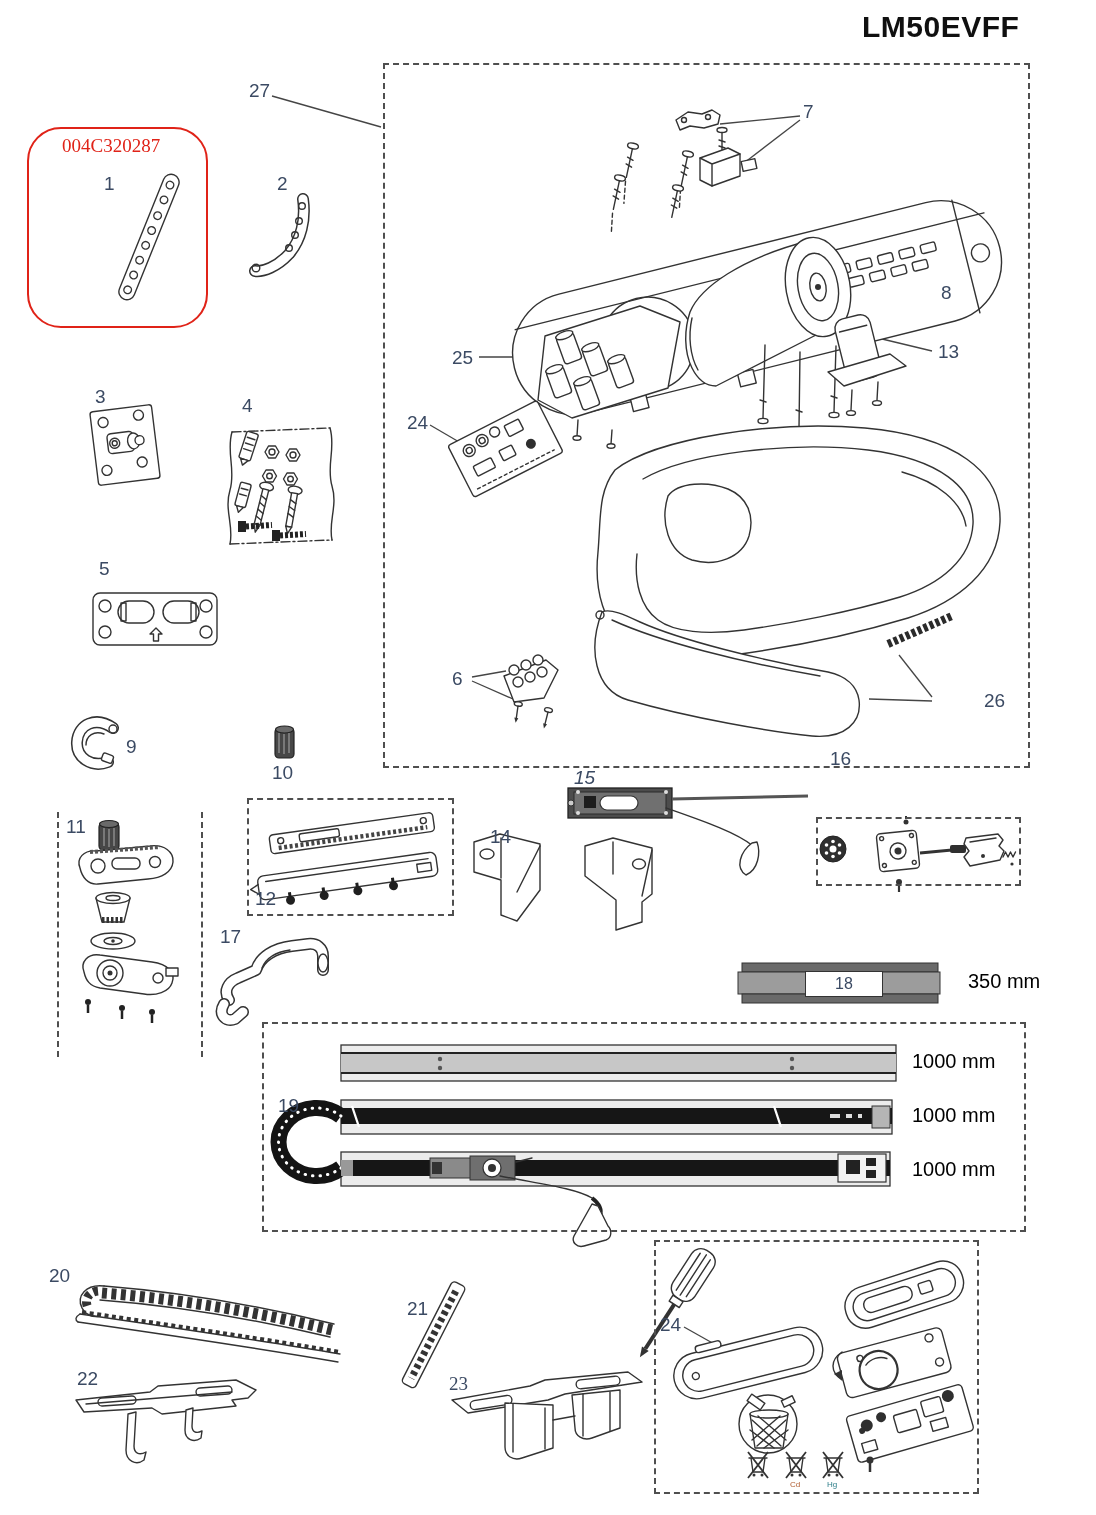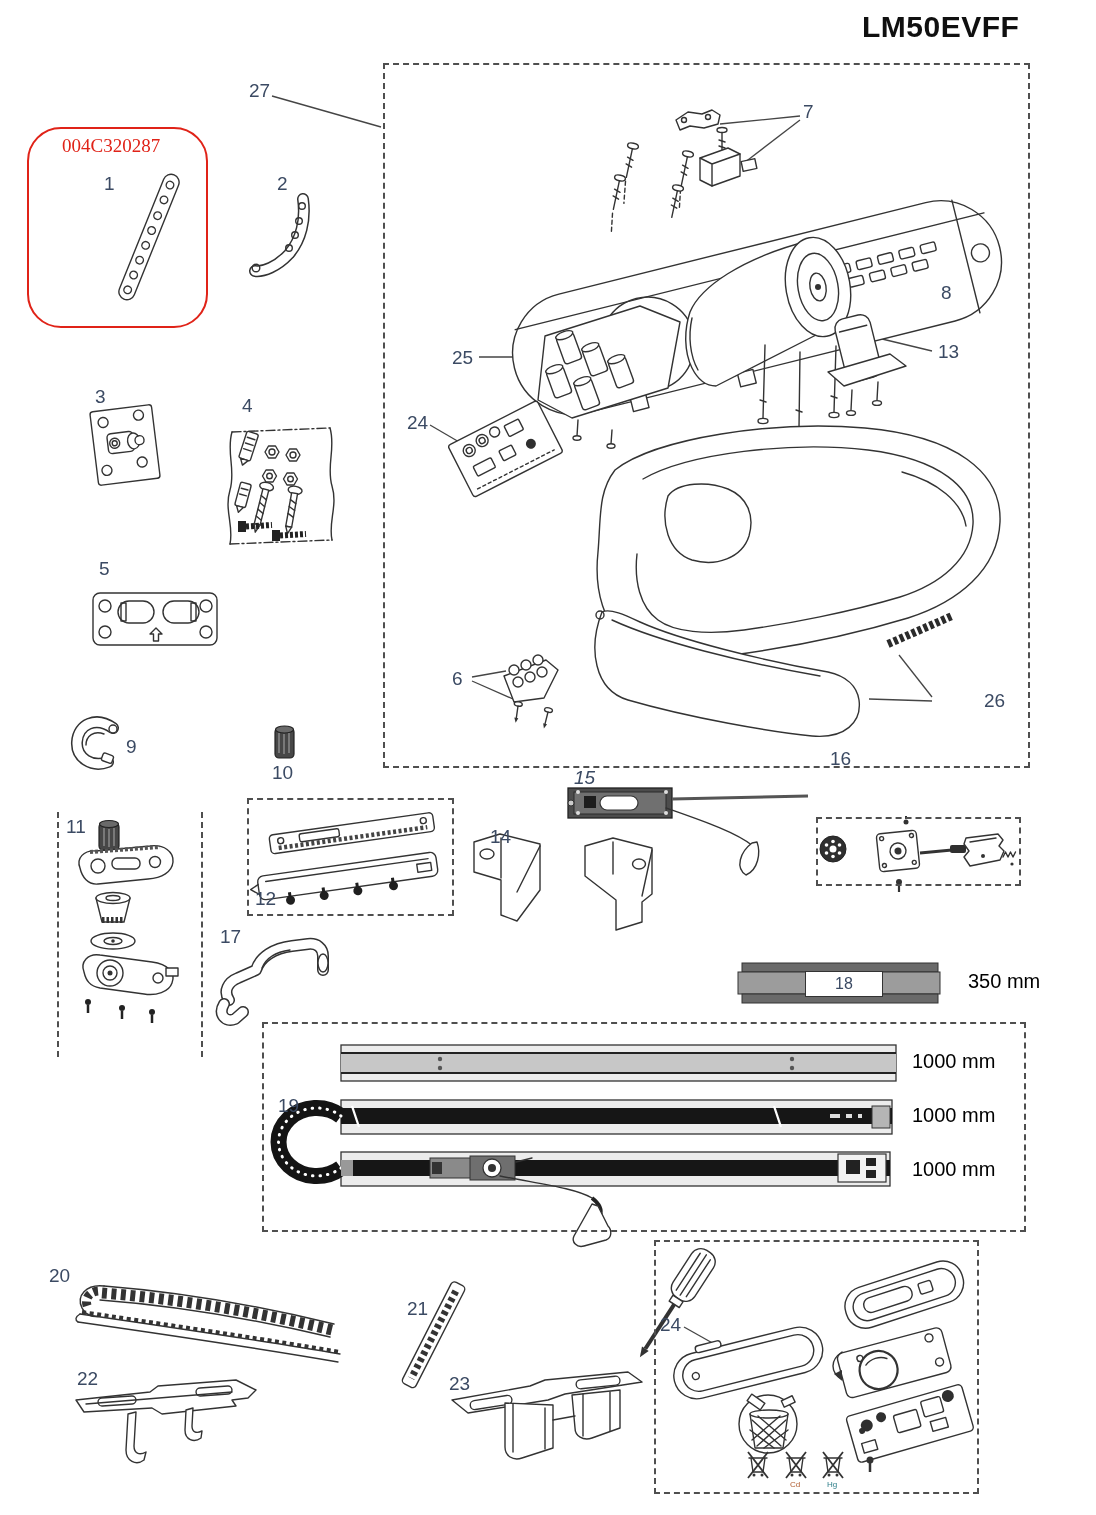--- a/index.html
+++ b/index.html
@@ -659,21 +659,21 @@
   <span class="lbl" style="left:255px;top:888px;">12</span>
   <span class="lbl" style="left:938px;top:341px;">13</span>
   <span class="lbl" style="left:490px;top:826px;">14</span>
   <span class="lbl" style="left:574px;top:767px;font-style:italic;">15</span>
   <span class="lbl" style="left:830px;top:748px;">16</span>
   <span class="lbl" style="left:220px;top:926px;">17</span>
   <span class="lbl" style="left:278px;top:1095px;">19</span>
   <span class="lbl" style="left:49px;top:1265px;">20</span>
   <span class="lbl" style="left:407px;top:1298px;">21</span>
   <span class="lbl" style="left:77px;top:1368px;">22</span>
-  <span class="lbl" style="left:449px;top:1373px;">23</span>
+  <span class="lbl" style="left:449px;top:1373px;font-family:Liberation Serif, serif;">23</span>
   <span class="lbl" style="left:407px;top:412px;">24</span>
   <span class="lbl" style="left:660px;top:1314px;">24</span>
   <span class="lbl" style="left:452px;top:347px;">25</span>
   <span class="lbl" style="left:952px;top:690px;margin-left:32px;">26</span>
   <span class="lbl" style="left:249px;top:80px;">27</span>
 
   <div class="p18box">
     <span>18</span>
   </div>
 

